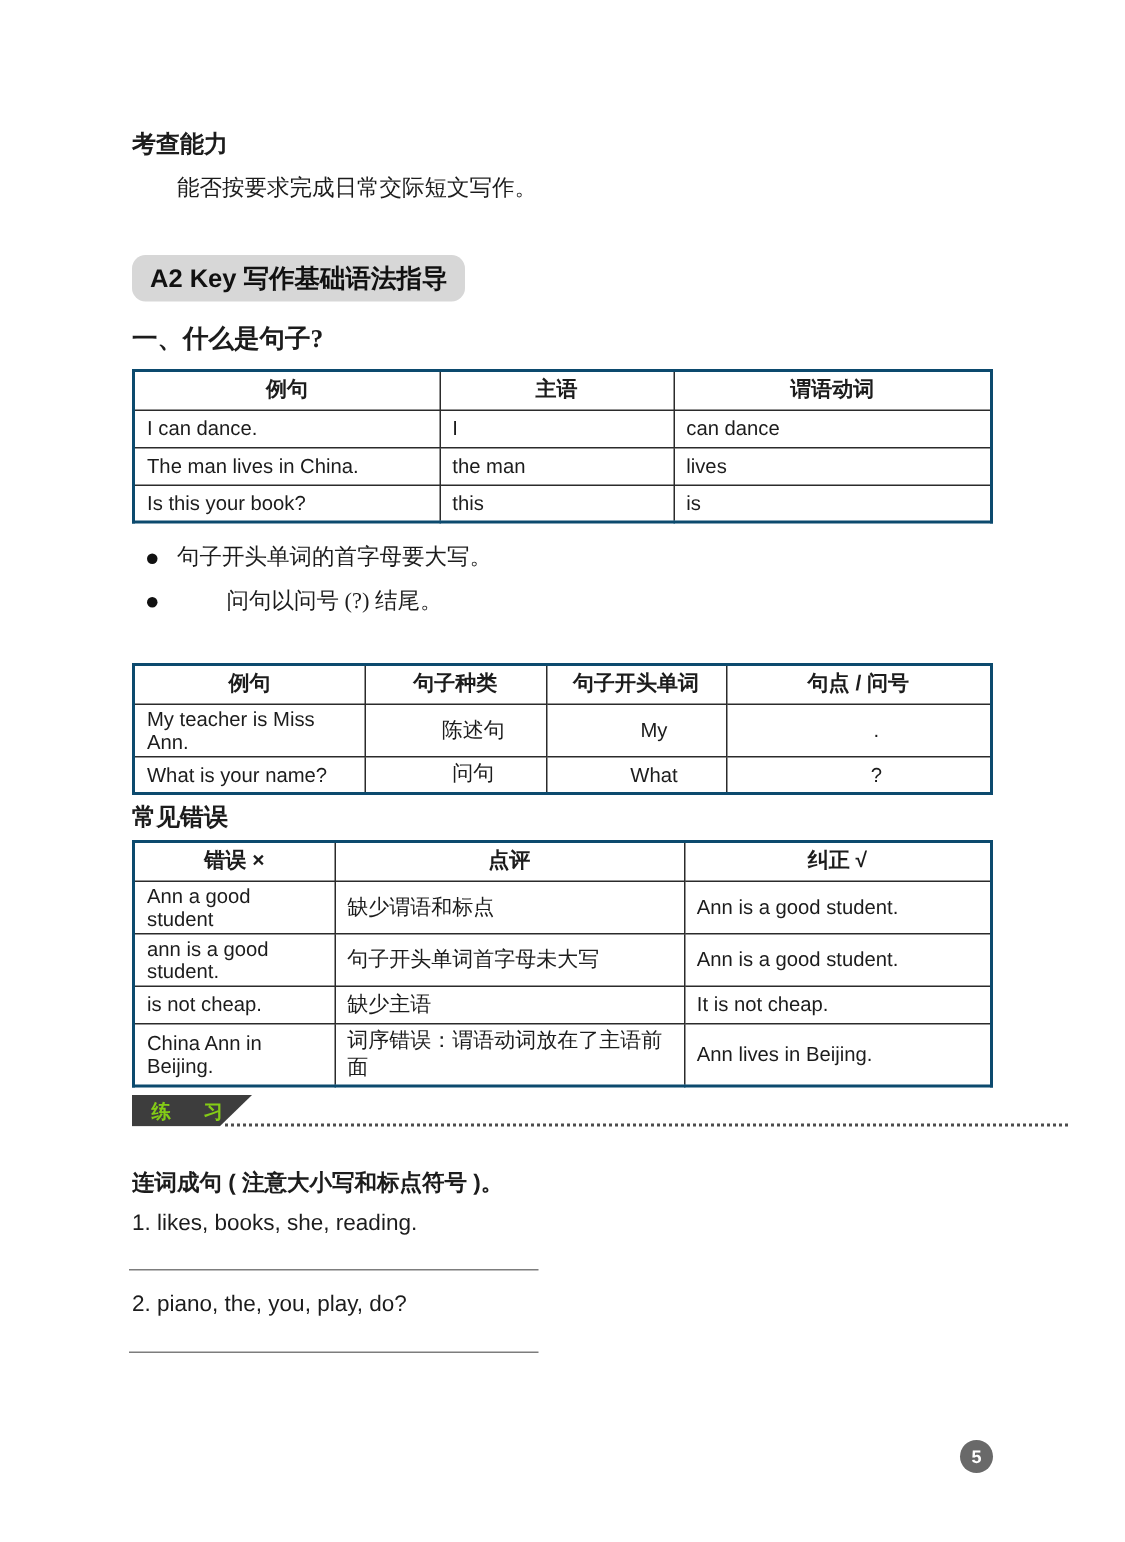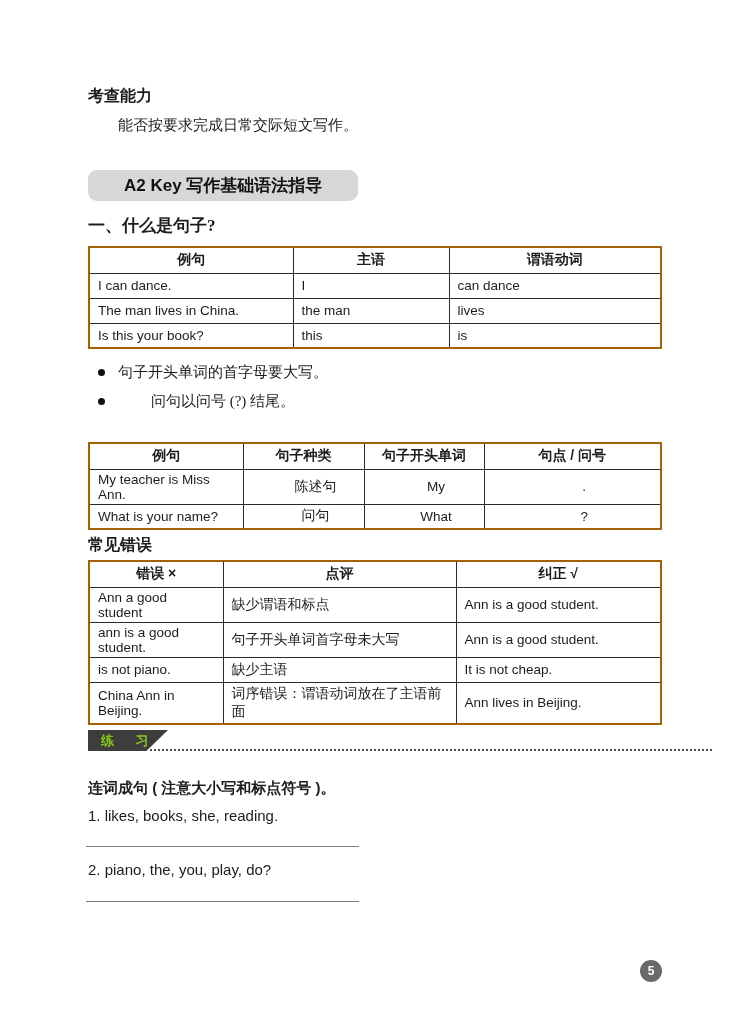--- a/index.html
+++ b/index.html
@@ -12,32 +12,32 @@
   .page { position: absolute; inset: 0; width: 750px; height: 1028px; background: #fff; overflow: hidden; }
   .abs { position: absolute; }
 
   .serif { font-family: "Liberation Serif", "DejaVu Serif", serif; }
 
   .exam-heading { left: 88px; top: 86px; font-size: 16px; font-weight: bold; text-align: center; }
   .exam-body { left: 118px; top: 116px; font-size: 15px; }
 
   .section-pill {
     left: 88px; top: 170px; height: 31px; line-height: 31px;
-    background: #d7d7d7; border-radius: 9px; padding: 0 36px;
+    background: #d7d7d7; border-radius: 9px; padding: 0 12px;
     font-size: 17px; font-weight: bold; color: #111;
   }
 
   .sec1-heading { left: 88px; top: 214px; font-size: 17px; font-weight: bold; }
 
   table.tbl {
     border-collapse: collapse; table-layout: fixed; width: 572px;
     font-size: 13.5px; background: #fff;
   }
   table.tbl, table.tbl th, table.tbl td { border: 1px solid #2b2b2b; }
-  table.tbl { border: 2px solid #a16207; }
+  table.tbl { border: 2px solid #0c4a6e; }
   .tbl th { height: 26px; font-size: 14px; font-weight: bold; text-align: center; padding: 2px 6px; }
   .tbl td { height: 25px; padding: 2px 8px; text-align: left; }
   .tbl td.c { text-align: center; padding-left: 32px; }
   .tbl td.zh { font-family: "Liberation Serif", "DejaVu Serif", serif; font-size: 14px; }
 
   .tbl1 { left: 88px; top: 246px; }
   .tbl2 { left: 88px; top: 442px; }
   .tbl3 { left: 88px; top: 560px; }
 
   .bullets { left: 96px; top: 358px; list-style: none; text-align: center; }
@@ -183,21 +183,21 @@
         <td>Ann a good student</td>
         <td class="zh">缺少谓语和标点</td>
         <td>Ann is a good student.</td>
       </tr>
       <tr>
         <td>ann is a good student.</td>
         <td class="zh">句子开头单词首字母未大写</td>
         <td>Ann is a good student.</td>
       </tr>
       <tr>
-        <td>is not piano.</td>
+        <td>is not cheap.</td>
         <td class="zh">缺少主语</td>
         <td>It is not cheap.</td>
       </tr>
       <tr>
         <td>China Ann in Beijing.</td>
         <td class="zh">词序错误：谓语动词放在了主语前面</td>
         <td>Ann lives in Beijing.</td>
       </tr>
     </tbody>
   </table>

